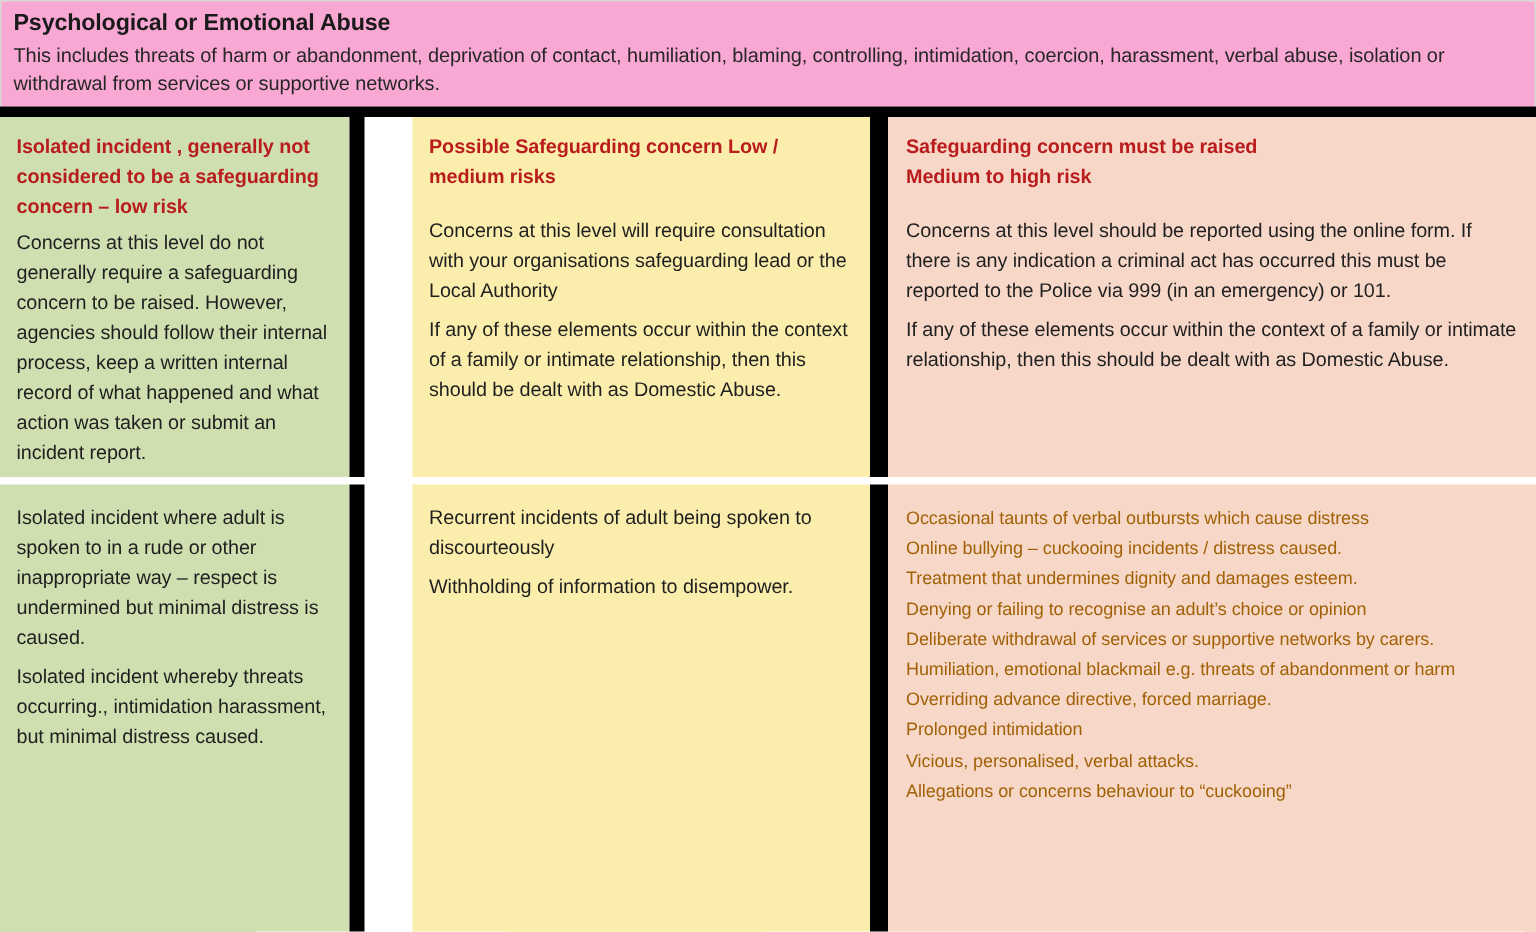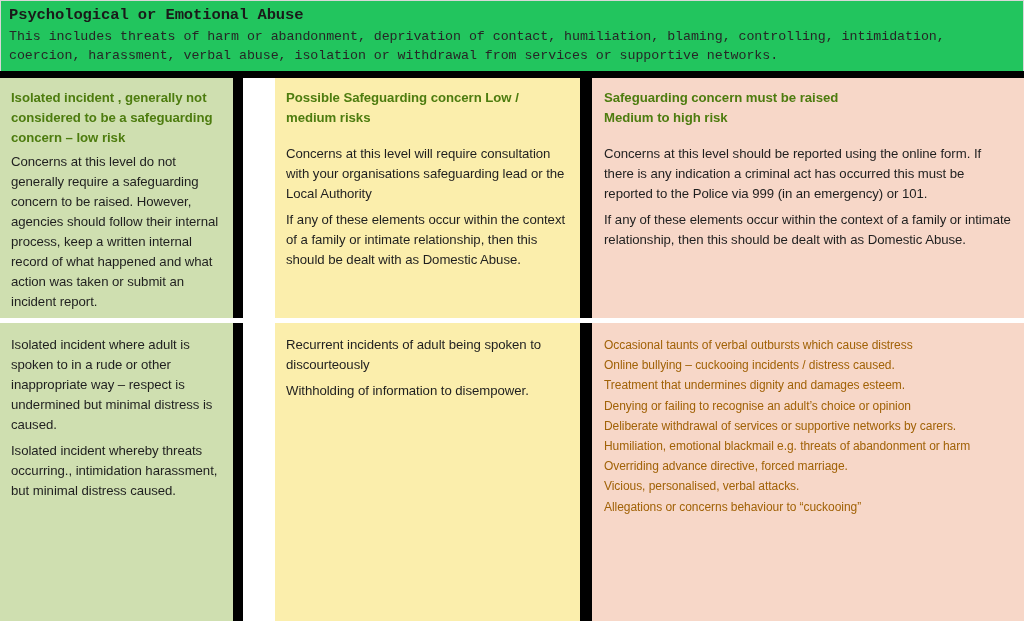--- a/index.html
+++ b/index.html
@@ -15,26 +15,25 @@
   .page {
     width: 1024px; height: 621px;
     position: relative;
     background: #ffffff;
     display: flex;
     flex-direction: column;
   }
 
   
   .header {
-    background: #22c55e;
+    background: #f9a8d4;
     border: 1px solid #d8d8d8;
     border-bottom: none;
     padding: 4px 8px 6px 8px;
     flex: 0 0 auto;
-    font-family: Liberation Mono, monospace;
   }
   .header-title {
     font-size: 15.5px;
     font-weight: bold;
     color: #1a1a1a;
     line-height: 21px;
     letter-spacing: -0.1px;
     margin: 0 0 1px 0;
   }
   .header-desc {
@@ -82,21 +81,21 @@
 
   .cell {
     height: 100%;
     padding: 10px 11px 8px 11px;
   }
   .cell-pink { padding-left: 12px; padding-right: 12px; border-radius: 12px; }
 
   .cell-title {
     font-size: 13.2px;
     font-weight: bold;
-    color: #4d7c0f;
+    color: #b91c1c;
     line-height: 20px;
     margin: 0 0 4px 0;
     letter-spacing: -0.05px;
   }
   .cell-title .ttl-line { display: block; }
 
   .para {
     font-size: 13.2px;
     color: #1f1f1f;
     line-height: 20px;
@@ -197,20 +196,21 @@
       <div class="col col-pink">
         <div class="cell cell-pink bottom-pad">
           <ul class="list" id="high-risk-list">
               <li>Occasional taunts of verbal outbursts which cause distress</li>
               <li>Online bullying – cuckooing incidents / distress caused.</li>
               <li>Treatment that undermines dignity and damages esteem.</li>
               <li>Denying or failing to recognise an adult’s choice or opinion</li>
               <li>Deliberate withdrawal of services or supportive networks by carers.</li>
               <li>Humiliation, emotional blackmail e.g. threats of abandonment or harm</li>
               <li>Overriding advance directive, forced marriage.</li>
+              <li>Prolonged intimidation</li>
               <li>Vicious, personalised, verbal attacks.</li>
               <li>Allegations or concerns behaviour to “cuckooing”</li>
             </ul>
         </div>
       </div>
 
     </div>
 
   </div>
 </div>

